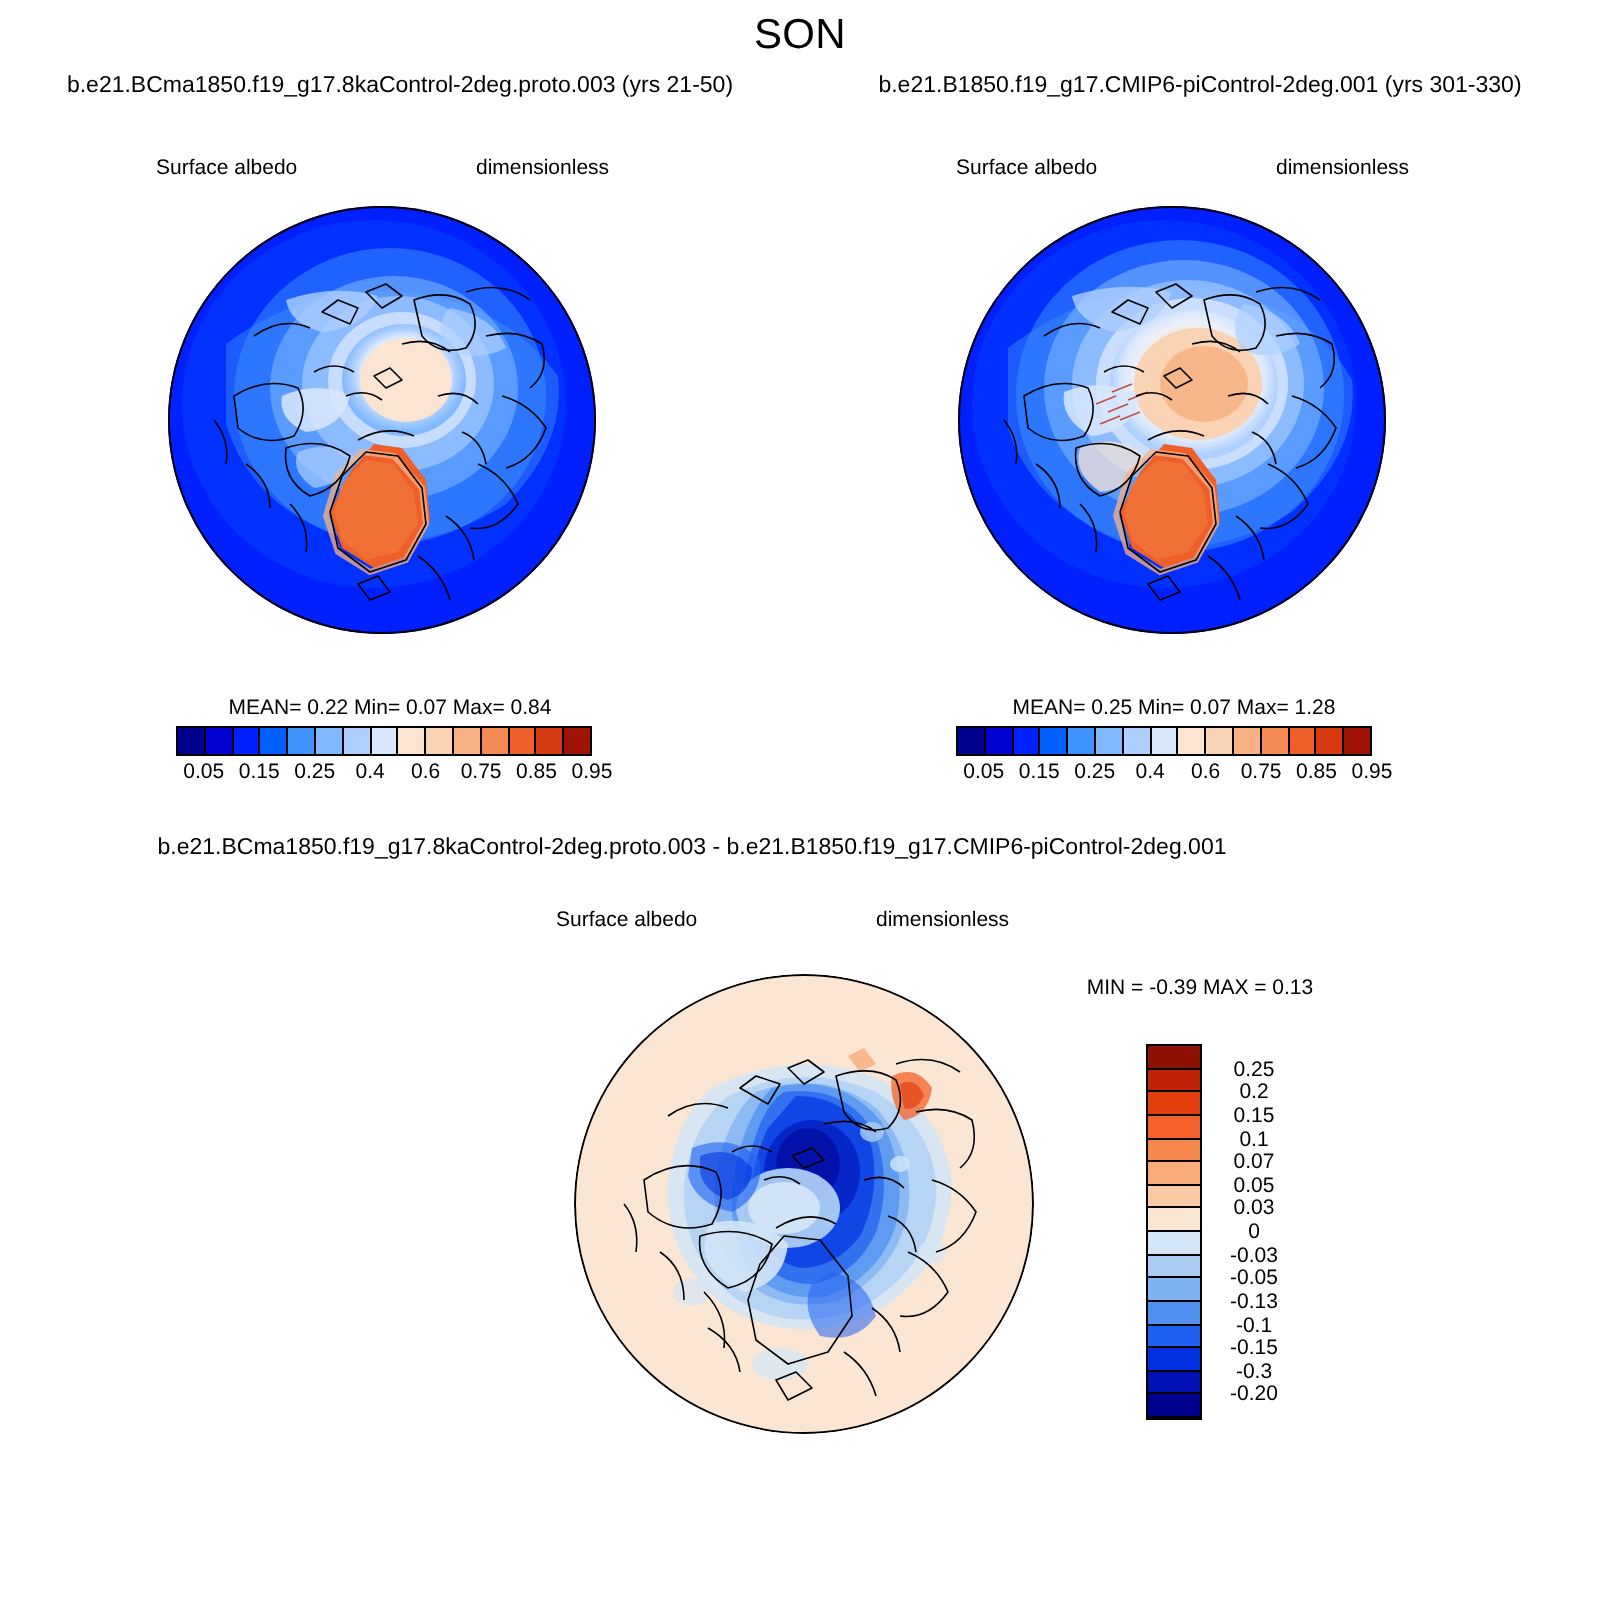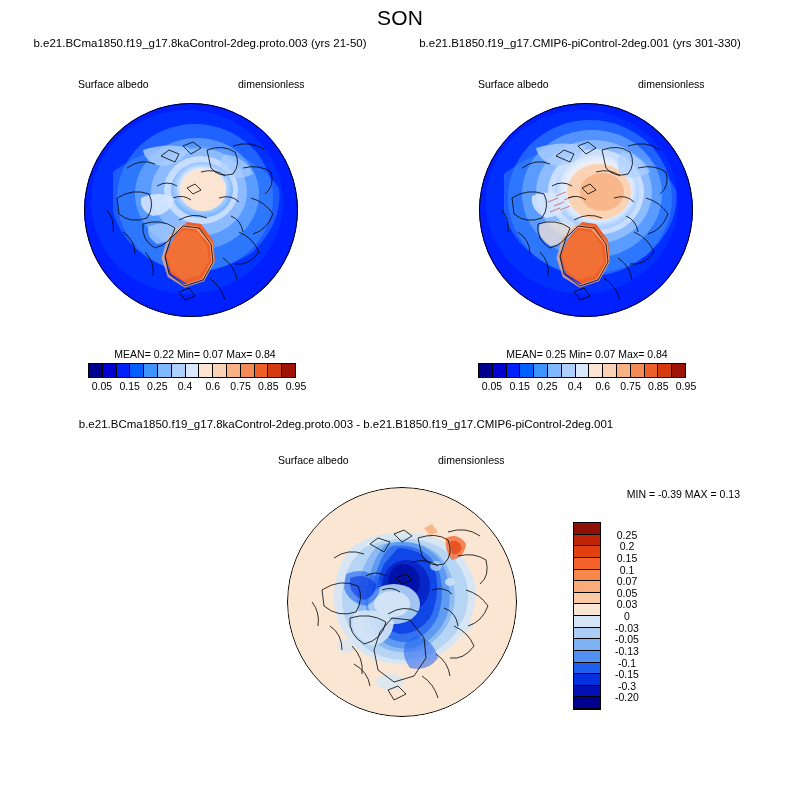--- a/index.html
+++ b/index.html
@@ -24,21 +24,21 @@
     font-size: 21px;
     letter-spacing: 0.2px;
   }
   .panel-title {
     font-size: 11.5px;
     font-weight: normal;
     text-align: center;
     white-space: nowrap;
   }
   #title-left  { top: 37px; left: 0;   width: 400px; }
-  #title-right { top: 37px; left: 380px; width: 400px; text-align: center; }
+  #title-right { top: 37px; left: 400px; width: 400px; text-align: center; }
   #title-diff  { top: 418px; left: 0;  width: 692px; }
 
   .sublabel-row {
     font-size: 10.5px;
     white-space: nowrap;
   }
   .sublabel-var  { position: absolute; }
   .sublabel-unit { position: absolute; }
 
   
@@ -97,21 +97,21 @@
   .cbar-v-labels span {
     position: absolute;
     font-size: 10.5px;
     transform: translateY(-50%);
     text-align: center;
     width: 46px;
     white-space: nowrap;
   }
   #diff-minmax {
     top: 488px; left: 460px; width: 280px;
-    text-align: right;
+    text-align: center;
     font-size: 10.5px;
     white-space: nowrap;
   }
 </style>
 </head>
 <body>
 
 <div class="abs" id="season-title">SON</div>
 
 <div class="abs panel-title" id="title-left">b.e21.BCma1850.f19_g17.8kaControl-2deg.proto.003 (yrs 21-50)</div>
@@ -284,21 +284,21 @@
         <path d="M136 96 Q148 92 156 100"></path>
         <path d="M148 114 Q158 118 160 130"></path>
         <path d="M40 130 Q52 138 52 152"></path>
         <path d="M24 108 Q32 118 30 130"></path>
       </g>
       <circle cx="108" cy="108" r="106.5" fill="none" stroke="#000" stroke-width="1"></circle>
     </g>
   </svg>
 </div>
 
-<div class="abs stats-line" id="stats-right" style="top:348px;left:462px;width:250px;">MEAN=  0.25  Min=  0.07  Max=  0.84</div>
+<div class="abs stats-line" id="stats-right" style="top:348px;left:462px;width:250px;">MEAN=  0.25  Min=  0.07  Max=  1.28</div>
 <div class="abs" id="cbar-right-wrap" style="top:363px;left:478px;width:208px;">
   <div class="cbar-h">
       <div class="sw" style="background: rgb(0, 0, 143);"></div>
       <div class="sw" style="background: rgb(0, 0, 210);"></div>
       <div class="sw" style="background: rgb(0, 32, 255);"></div>
       <div class="sw" style="background: rgb(0, 96, 255);"></div>
       <div class="sw" style="background: rgb(63, 147, 255);"></div>
       <div class="sw" style="background: rgb(128, 185, 255);"></div>
       <div class="sw" style="background: rgb(174, 208, 255);"></div>
       <div class="sw" style="background: rgb(217, 232, 255);"></div>

